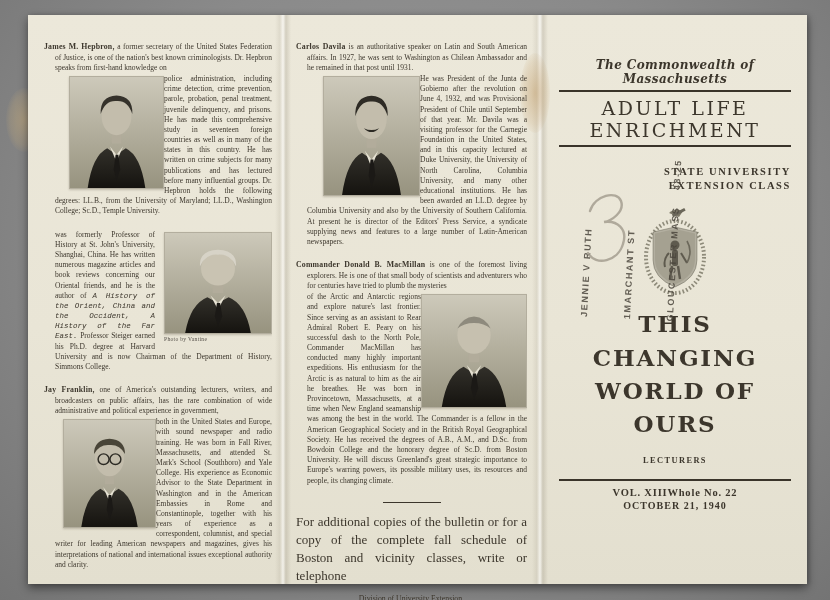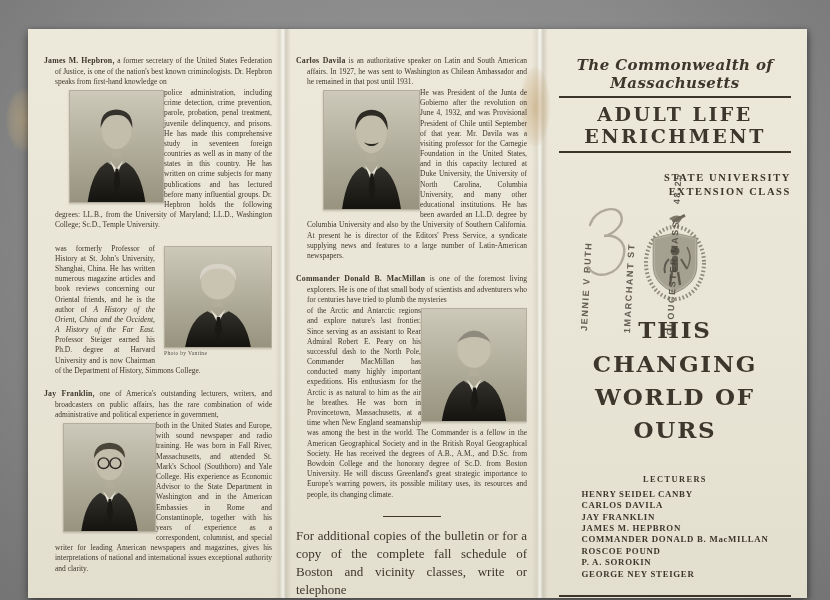--- a/index.html
+++ b/index.html
@@ -6,21 +6,21 @@
   body{
     width:830px;height:600px;overflow:hidden;
     font-family:"Liberation Serif", serif;
     background:#858585;
   }
   .stage{
     position:relative;width:830px;height:600px;
     background:radial-gradient(ellipse at 50% 40%, #989898 0%, #8a8a8a 55%, #747474 100%);
   }
   .paper{
-    position:absolute;left:28px;top:29px;width:779px;height:569px;
+    position:absolute;left:28px;top:15px;width:779px;height:569px;
     background:linear-gradient(180deg,#ece8da 0%,#e9e5d6 55%,#e3dfcf 100%);
     box-shadow:0 4px 9px rgba(0,0,0,.45), 2px 0 4px rgba(0,0,0,.15);
     color:#3c362c;
   }
   .fold{position:absolute;top:0;bottom:0;width:16px;pointer-events:none;
     background:linear-gradient(90deg, rgba(0,0,0,0) 0%, rgba(60,50,30,.08) 30%, rgba(255,255,255,.55) 50%, rgba(60,50,30,.14) 68%, rgba(0,0,0,0) 100%);}
   .fold-1{left:247px;}
   .fold-2{left:504px;}
   .stain{position:absolute;border-radius:50%;pointer-events:none;}
   .stain-left{left:6px;top:88px;width:36px;height:64px;
@@ -38,39 +38,39 @@
   .bio .lead{margin:0 0 1px 0;padding-left:11px;text-indent:-11px;}
   .bio .lead b{font-size:7.8px;letter-spacing:.2px;}
   .bio .flow{overflow:hidden;padding-left:11px;}
   figure.photo{margin:2px 0;padding:0;border:1px solid #b3ae9e;
     box-shadow:0 1px 2px rgba(70,60,40,.25);background:#b5b1a3;}
   figure.photo svg{display:block;}
   .float-l{float:left;margin-right:9px;}
   .float-r{float:right;margin-left:9px;}
   .photo-box-r{float:right;margin-left:9px;text-align:left;}
   .photo-caption{font-size:5.6px;color:#56514a;margin-top:2px;letter-spacing:.3px;}
-  .it{font-style:italic;}
+  .it{font-style:italic;font-family:Liberation Mono, monospace;}
 
   
   .mid-divider{width:58px;margin:16px auto 10px auto;border:0;border-top:1.5px solid #3c362c;}
   .copies-note{font-size:13px;line-height:1.4;text-align:justify;margin:0 0 8px 0;}
   .contact{text-align:center;font-size:7.8px;line-height:1.55;}
   .contact .c-name{font-size:8.6px;letter-spacing:.6px;}
 
   
-  .commonwealth{font-size:15px;font-weight:bold;font-style:italic;letter-spacing:.4px;
-    font-family:"DejaVu Serif", serif; margin-top:0;}
+  .commonwealth{font-size:12px;font-weight:bold;font-style:italic;letter-spacing:.4px;
+    font-family:"DejaVu Serif", serif; margin-top:16px;}
   .rule{border:0;border-top:2px solid #3a342a;margin:4px 0;}
-  .program-title{font-size:19px;font-weight:bold;letter-spacing:2.5px;margin:5px 0 4px 0;
+  .program-title{font-size:19px;font-weight:normal;letter-spacing:2.5px;margin:5px 0 4px 0;
     font-family:"DejaVu Serif", serif;}
   .class-lines{margin-top:18px;font-size:10.5px;font-weight:bold;letter-spacing:1.6px;line-height:1.35;text-align:right;}
   .seal{margin:12px auto 2px auto;display:block;}
   .main-title{margin-top:10px;font-size:23px;font-weight:bold;letter-spacing:1.8px;line-height:1.45;
     font-family:"DejaVu Serif", serif;}
-  .lect-head{margin-top:28px;font-size:8.4px;font-weight:bold;letter-spacing:1.4px;}
+  .lect-head{margin-top:15px;font-size:8.4px;font-weight:bold;letter-spacing:1.4px;}
   .lect-list{display:inline-block;text-align:left;margin-top:5px;font-size:8.8px;font-weight:bold;
     letter-spacing:.7px;line-height:1.3;}
   .masthead{margin-top:14px;}
   .vol-row{display:flex;justify-content:center;font-size:10.5px;font-weight:bold;
     letter-spacing:.8px;margin-top:6px;padding:0 2px;}
   .issue-date{font-size:10px;font-weight:bold;letter-spacing:1px;margin-top:2px;}
 
   .stamp{
     position:absolute;left:520px;top:300px;
     transform:rotate(-87deg);transform-origin:top left;
@@ -245,30 +245,20 @@
         <path d="M33 61 L31 74 M39 61 L41 74" stroke="#5e5a4e" stroke-width="2.4"></path>
         <path d="M48 36 Q54 46 48 58" stroke="#6b675a" stroke-width="1.6" fill="none"></path>
       </svg>
 
       <div class="main-title">
         <div>THIS CHANGING</div>
         <div>WORLD OF OURS</div>
       </div>
 
       <div class="lect-head">LECTURERS</div>
-      <div class="lect-list">
-        <div>HENRY SEIDEL CANBY</div>
-        <div>CARLOS DAVILA</div>
-        <div>JAY FRANKLIN</div>
-        <div>JAMES M. HEPBRON</div>
-        <div>COMMANDER DONALD B. MacMILLAN</div>
-        <div>ROSCOE POUND</div>
-        <div>P. A. SOROKIN</div>
-        <div>GEORGE NEY STEIGER</div>
-      </div>
 
       <div class="masthead">
         <hr class="rule">
         <div class="vol-row">
           <span>VOL.  XIII</span>
           <span>Whole No. 22</span>
         </div>
         <div class="issue-date">OCTOBER 21, 1940</div>
 
       </div>

